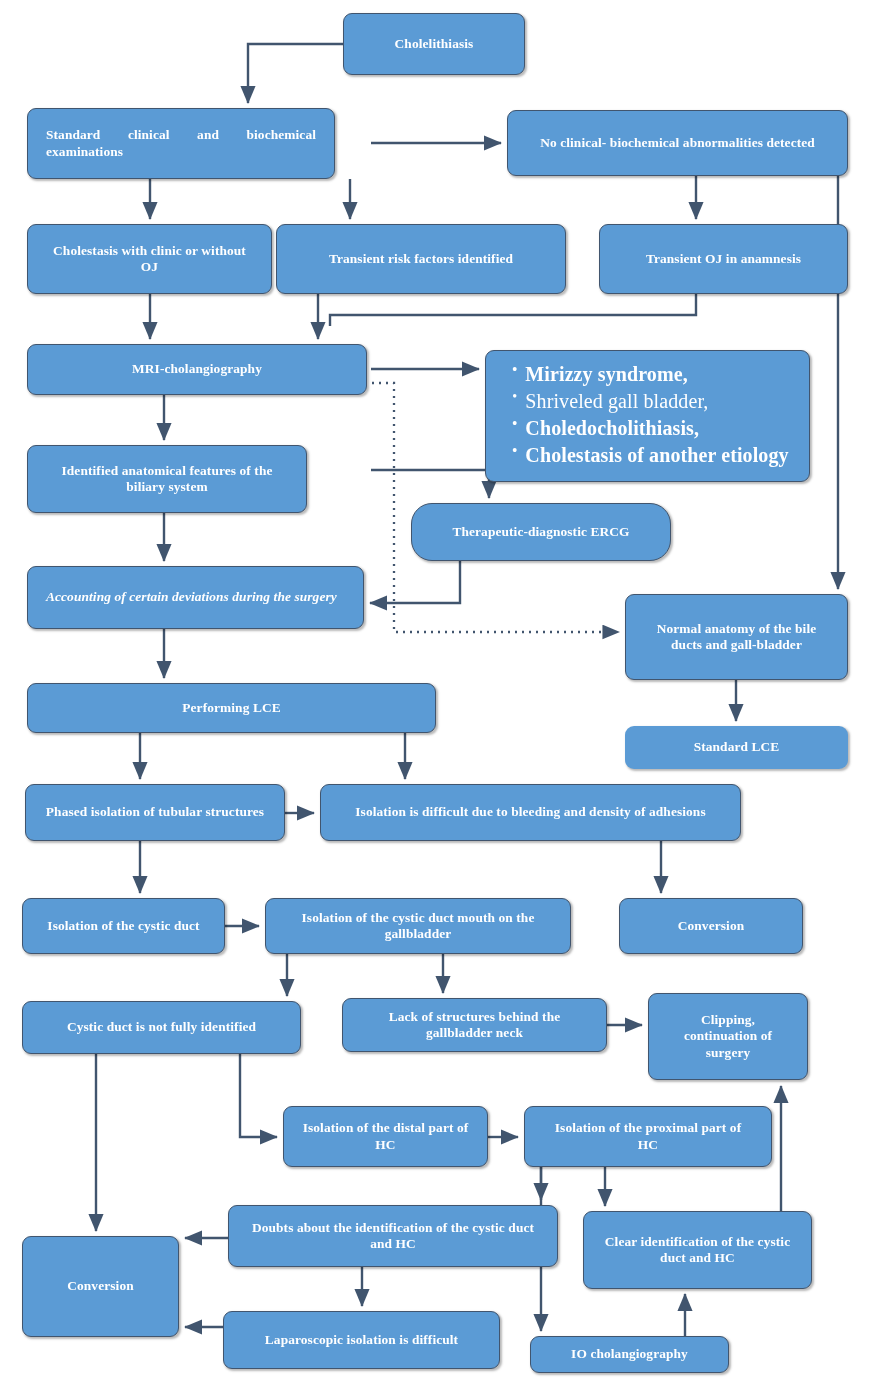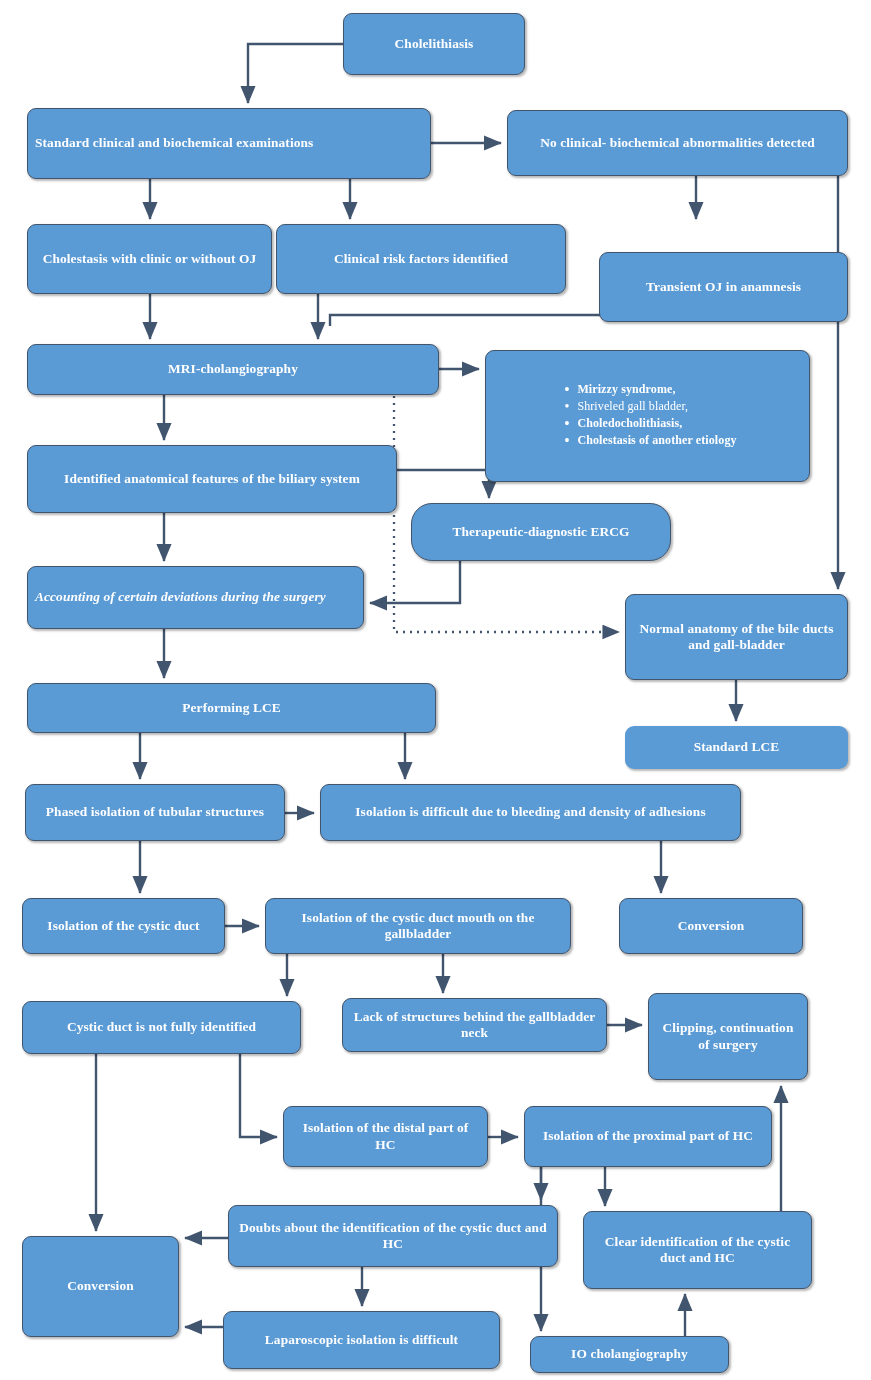--- a/index.html
+++ b/index.html
@@ -31,21 +31,21 @@
     border: 1.6px solid #41556E;
     border-radius: 9px;
     color: #ffffff;
     font-weight: bold;
     font-size: 13.4px;
     line-height: 1.22;
     display: flex;
     align-items: center;
     justify-content: center;
     text-align: center;
-    padding: 3px 7px;
+    padding: 3px 18px;
     box-shadow: 1.5px 1.5px 2.2px rgba(0,0,0,0.28);
     letter-spacing: 0.1px;
   }
   .node.noborder {
     border: none;
   }
   .node.justify {
     display: block;
     text-align: justify;
     text-align-last: left;
@@ -60,21 +60,21 @@
     padding: 6px 10px 6px 14px;
   }
   .node.list ul {
     margin: 0;
     padding-left: 15px;
     list-style: none;
   }
   .node.list li {
     position: relative;
     margin: 0 0 2.5px 0;
-    font-size: 12px;
+    font-size: 20px;
     white-space: nowrap;
   }
   .node.list li::before {
     content: "\2022";
     position: absolute;
     left: -13px;
     top: -1px;
     font-size: 14px;
   }
   .node.list li.thin {
@@ -172,62 +172,62 @@
       <path d="M685,1336 L685,1294" marker-end="url(#ah)"></path>
 
       <path d="M781,1211 L781,1086" marker-end="url(#ah)"></path>
     </g>
   </svg>
 
   <div class="node" style="left:343px; top:13px; width:182px; height:62px;">
     <span class="txt">Cholelithiasis</span>
   </div>
 
-  <div class="node justify" style="left:27px; top:108px; width:404px; height:71px; display:flex; align-items:center;">
+  <div class="node justify" style="left:27px; top:108px; width:308px; height:71px; display:flex; align-items:center;">
     <span class="txt" style="text-align:justify; text-align-last:left; width:100%;">Standard  clinical  and  biochemical examinations</span>
   </div>
 
   <div class="node" style="left:507px; top:110px; width:341px; height:66px;">
     <span class="txt">No clinical- biochemical abnormalities detected</span>
   </div>
 
   <div class="node" style="left:27px; top:224px; width:245px; height:70px;">
     <span class="txt">Cholestasis with clinic or without OJ</span>
   </div>
 
   <div class="node" style="left:276px; top:224px; width:290px; height:70px;">
-    <span class="txt">Clinical risk factors identified</span>
-  </div>
-
-  <div class="node" style="left:599px; top:224px; width:249px; height:70px;margin-top:28px;">
+    <span class="txt">Transient risk factors identified</span>
+  </div>
+
+  <div class="node" style="left:599px; top:224px; width:249px; height:70px;">
     <span class="txt">Transient OJ in anamnesis</span>
   </div>
 
-  <div class="node" style="left:27px; top:344px; width:412px; height:51px;">
+  <div class="node" style="left:27px; top:344px; width:340px; height:51px;">
     <span class="txt">MRI-cholangiography</span>
   </div>
 
   <div class="node list" style="left:485px; top:350px; width:325px; height:132px; display:flex; align-items:center;">
     <ul>
       <li>
         <span>Mirizzy syndrome,</span>
       </li>
       <li class="thin">
         <span>Shriveled gall bladder,</span>
       </li>
       <li>
         <span>Choledocholithiasis,</span>
       </li>
       <li>
         <span>Cholestasis of another etiology</span>
       </li>
     </ul>
   </div>
 
-  <div class="node" style="left:27px; top:445px; width:370px; height:68px;">
+  <div class="node" style="left:27px; top:445px; width:280px; height:68px;">
     <span class="txt">Identified anatomical features of the biliary system</span>
   </div>
 
   <div class="node" style="left:411px; top:503px; width:260px; height:58px;border-radius:21px;">
     <span class="txt">Therapeutic-diagnostic ERCG</span>
   </div>
 
   <div class="node justify" style="left:27px; top:566px; width:337px; height:63px; display:flex; align-items:center;">
     <span class="txt" style="text-align:justify; text-align-last:left; width:100%;font-style:italic;">Accounting  of  certain  deviations during the surgery</span>
   </div>

